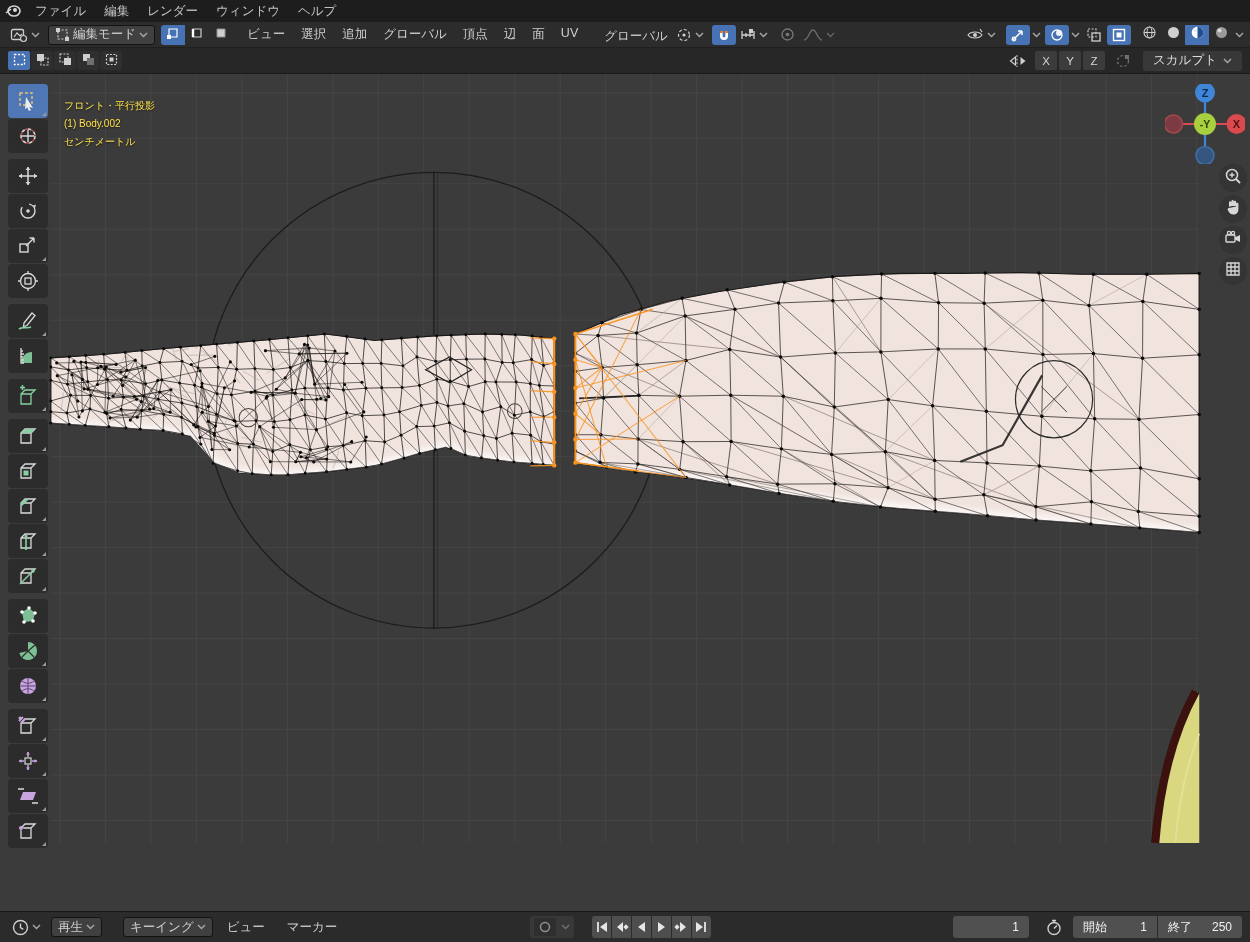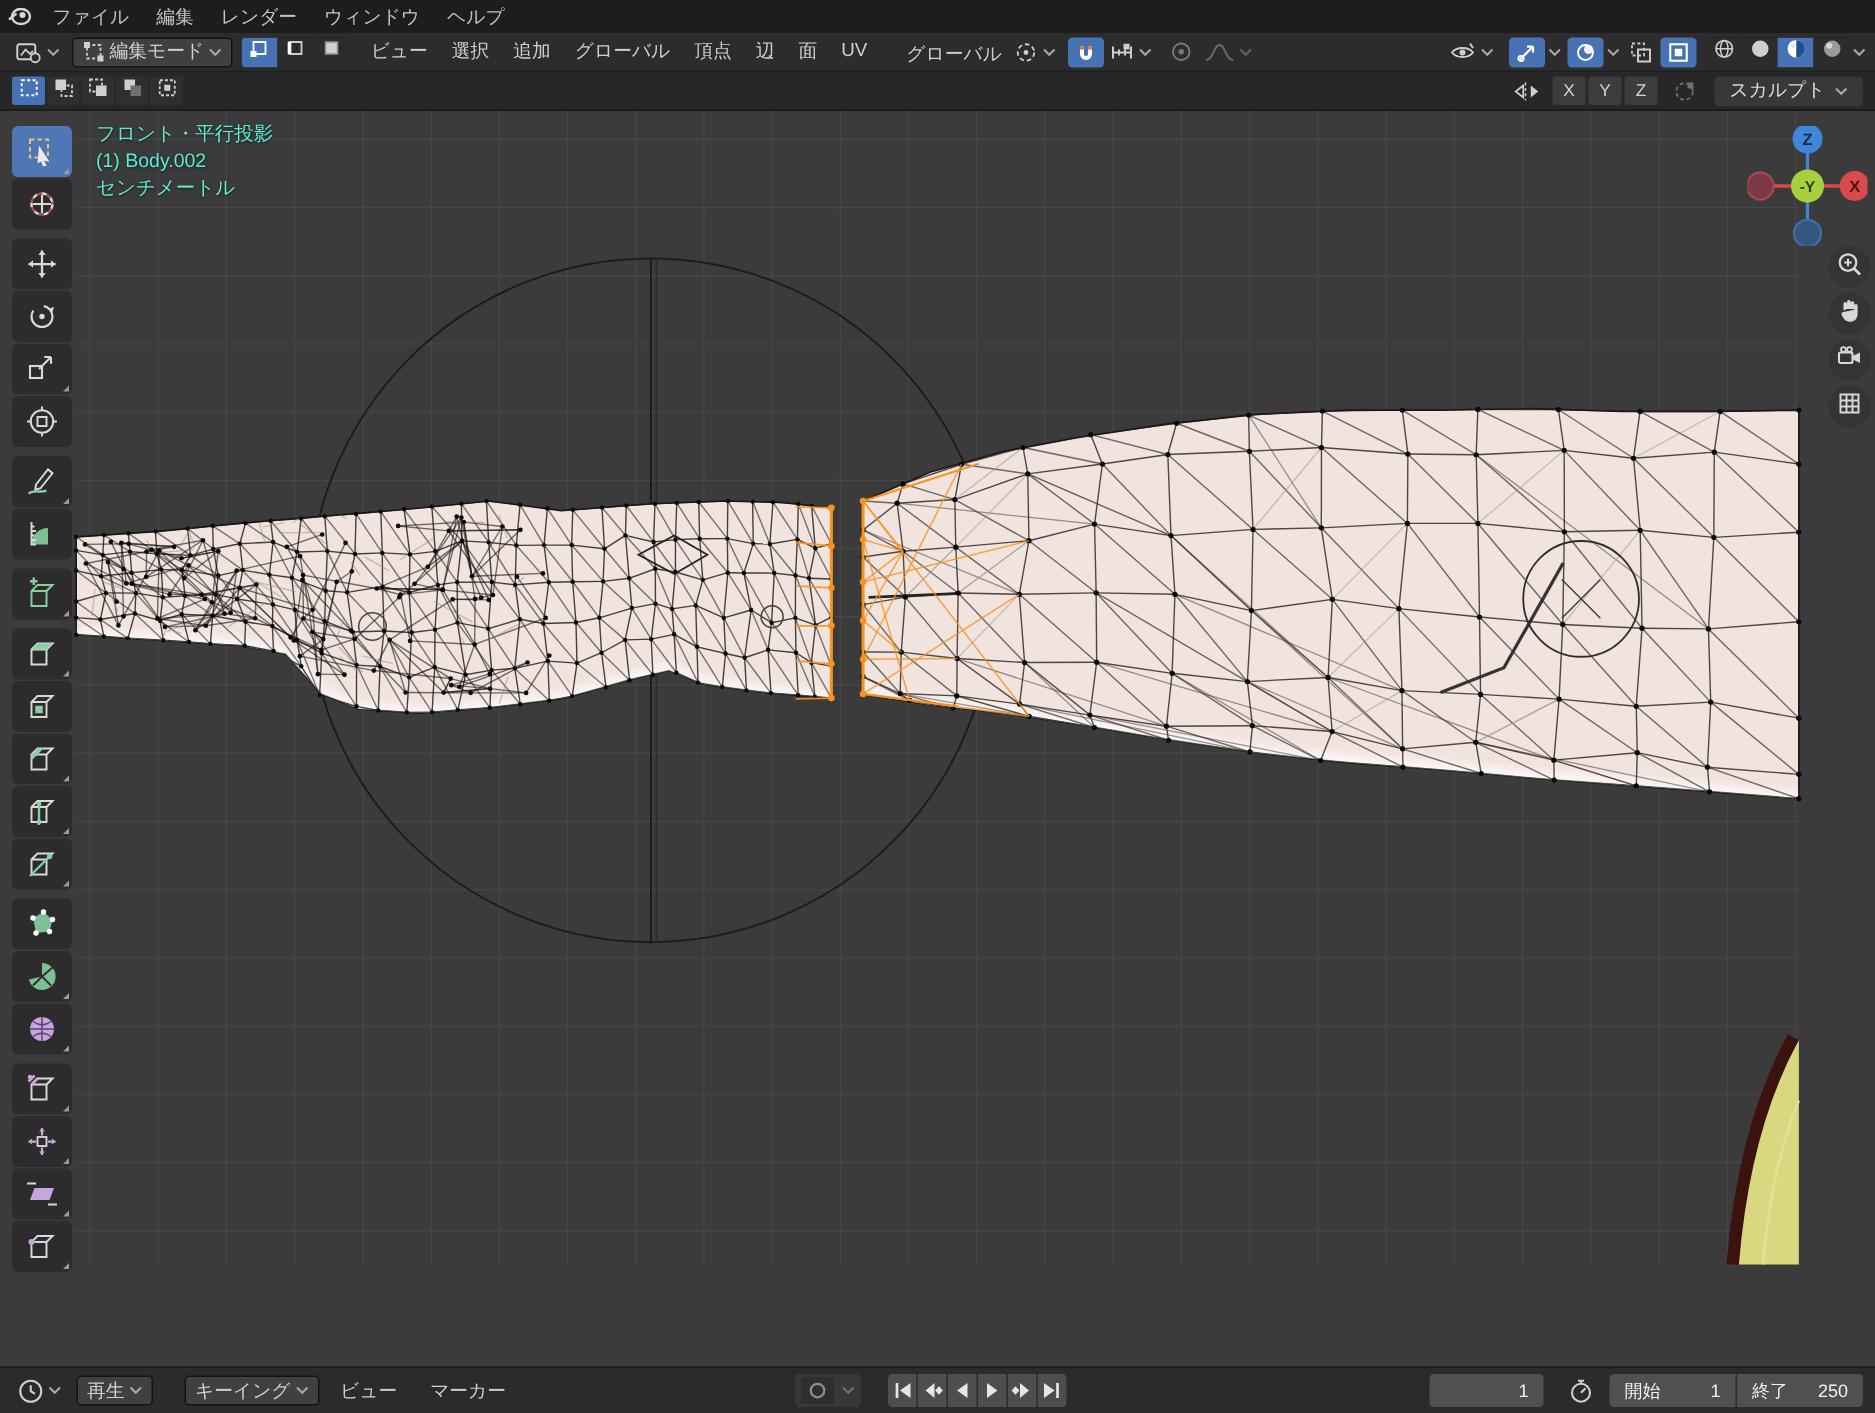--- a/index.html
+++ b/index.html
@@ -41,21 +41,21 @@
     justify-content:center; background:#2f2f2f; margin-right:1px; }
   .mini.blue { background:#4772b3; }
   .axis-btn { width:22px; height:19px; border-radius:2px; background:#3c3c3c; color:#d5d5d5;
     font-size:11.5px; display:flex; align-items:center; justify-content:center; margin-right:2px; }
   #options-btn { height:20px; background:#383838; border-radius:3px; padding:0 10px;
     display:flex; align-items:center; gap:6px; font-size:12.5px; color:#dcdcdc; }
 
   
   #viewport { position:absolute; left:0; top:74px; width:1250px; height:837px; background:#3b3b3b; }
   #vp-canvas { position:absolute; left:0; top:0; }
-  #vp-overlay-text { position:absolute; left:64px; top:6px; font-size:13px; color:#5eead4;
+  #vp-overlay-text { position:absolute; left:64px; top:23px; font-size:10px; color:#fde047;
     line-height:18px; text-shadow:0 1px 2px rgba(0,0,0,.6); }
 
   
   #toolshelf { position:absolute; left:8px; top:10px; width:40px; }
   .tool-btn { width:40px; height:34px; background:#2c2c2c; border-radius:4px; margin-bottom:1px;
     display:flex; align-items:center; justify-content:center; position:relative; }
   .tool-btn.active { background:#4f76b5; }
   .tool-btn.gap { margin-top:6px; }
   .tool-btn .flyout { position:absolute; right:2px; bottom:2px; width:0; height:0;
     border-left:4px solid transparent; border-bottom:4px solid #9a9a9a; }

